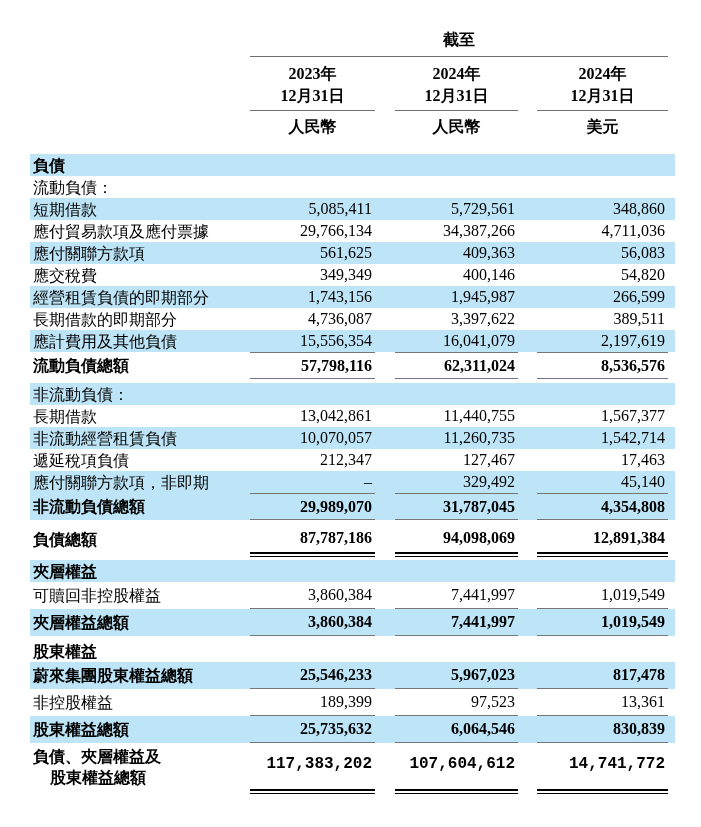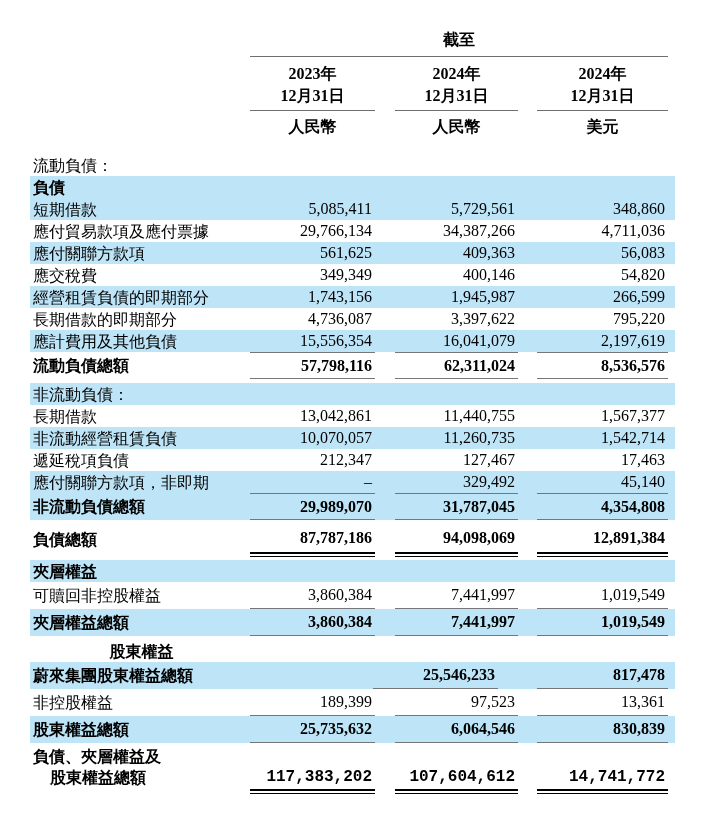--- a/index.html
+++ b/index.html
@@ -39,21 +39,21 @@
   .row.two{min-height:44px;font-family:Liberation Mono, monospace;}
   .label{
     flex:1;padding-left:3px;display:flex;flex-direction:column;
     justify-content:center;line-height:21px;
   }
   .label .ind{padding-left:17px;}
   .c{
     box-sizing:border-box;display:flex;align-items:center;justify-content:flex-end;
     padding-right:3px;align-self:stretch;
   }
-  .row.two .c{align-items:flex-end;padding-bottom:3px;}
+  .row.two .c{align-items:flex-end;padding-bottom:16px;}
   .c.c1{width:125px;} .c.c2{width:123px;} .c.c3{width:131px;}
   .rt{border-top:1px solid #767676;}
   .rb{border-bottom:1px solid #767676;}
   .db{border-bottom:2px solid #000;position:relative;}
   .db::after{
     content:"";position:absolute;left:0;right:0;bottom:-5px;height:1px;background:#000;
   }
 </style>
 </head>
 <body>
@@ -86,40 +86,40 @@
   <div class="hrow">
     <div class="spacer"></div>
     <div class="ccell c1w">人民幣</div>
     <div class="g1"></div>
     <div class="ccell c2w">人民幣</div>
     <div class="g2"></div>
     <div class="ccell c3w">美元</div>
   </div>
 
   <div class="tbody">
+      <div class="row hl bold">
+        <div class="label">
+          <div>負債</div>
+        </div>
+        <div class="c c1"></div>
+        <div class="g1"></div>
+        <div class="c c2"></div>
+        <div class="g2"></div>
+        <div class="c c3"></div>
+      </div>
       <div class="row">
         <div class="label">
           <div>流動負債：</div>
         </div>
         <div class="c c1"></div>
         <div class="g1"></div>
         <div class="c c2"></div>
         <div class="g2"></div>
         <div class="c c3"></div>
       </div>
-      <div class="row hl bold">
-        <div class="label">
-          <div>負債</div>
-        </div>
-        <div class="c c1"></div>
-        <div class="g1"></div>
-        <div class="c c2"></div>
-        <div class="g2"></div>
-        <div class="c c3"></div>
-      </div>
       <div class="row hl">
         <div class="label">
           <div>短期借款</div>
         </div>
         <div class="c c1">5,085,411</div>
         <div class="g1"></div>
         <div class="c c2">5,729,561</div>
         <div class="g2"></div>
         <div class="c c3">348,860</div>
       </div>
@@ -164,21 +164,21 @@
         <div class="c c3">266,599</div>
       </div>
       <div class="row">
         <div class="label">
           <div>長期借款的即期部分</div>
         </div>
         <div class="c c1">4,736,087</div>
         <div class="g1"></div>
         <div class="c c2">3,397,622</div>
         <div class="g2"></div>
-        <div class="c c3">795,220</div>
+        <div class="c c3">389,511</div>
       </div>
       <div class="row hl">
         <div class="label">
           <div>應計費用及其他負債</div>
         </div>
         <div class="c c1">15,556,354</div>
         <div class="g1"></div>
         <div class="c c2">16,041,079</div>
         <div class="g2"></div>
         <div class="c c3">2,197,619</div>
@@ -286,36 +286,37 @@
       <div class="row hl bold total">
         <div class="label">
           <div>夾層權益總額</div>
         </div>
         <div class="c c1 rb">3,860,384</div>
         <div class="g1"></div>
         <div class="c c2 rb">7,441,997</div>
         <div class="g2"></div>
         <div class="c c3 rb">1,019,549</div>
       </div>
-      <div class="row bold" style="margin-top: 4px; text-align: center;">
+      <div class="row bold" style="margin-top: 4px;">
         <div class="label">
           <div>股東權益</div>
         </div>
         <div class="c c1"></div>
         <div class="g1"></div>
         <div class="c c2"></div>
         <div class="g2"></div>
         <div class="c c3"></div>
       </div>
       <div class="row hl bold total">
         <div class="label">
           <div>蔚來集團股東權益總額</div>
         </div>
         <div class="c c1 rb">25,546,233</div>
         <div class="g1"></div>
+        <div class="c c2 rb">5,967,023</div>
         <div class="g2"></div>
         <div class="c c3 rb">817,478</div>
       </div>
       <div class="row total">
         <div class="label">
           <div>非控股權益</div>
         </div>
         <div class="c c1 rb">189,399</div>
         <div class="g1"></div>
         <div class="c c2 rb">97,523</div>

